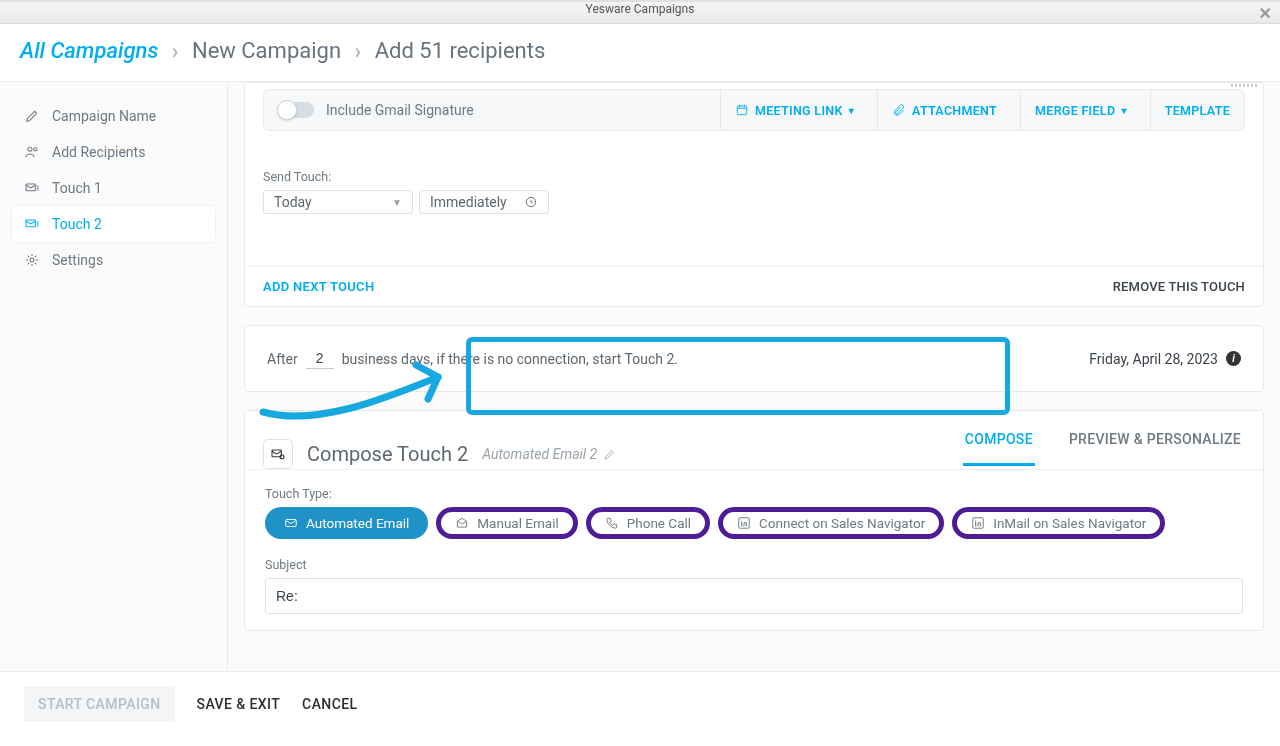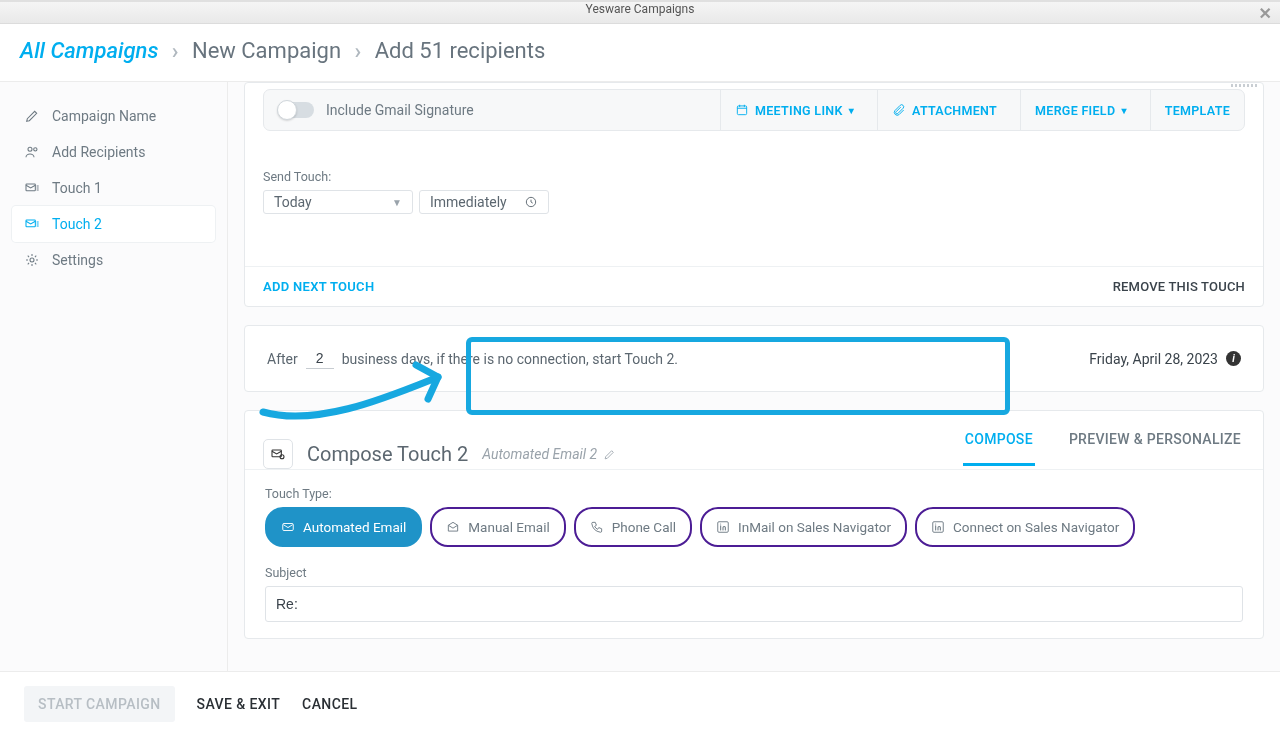--- a/index.html
+++ b/index.html
@@ -47,21 +47,21 @@
   .sq-ico { width:30px; height:30px; border:1px solid #dfe3e7; border-radius:5px; display:flex; align-items:center; justify-content:center;}
   .sq-ico svg { width:16px; height:16px;}
   .ctitle { font-size:20px; color:#5c6770; }
   .csub { color:#9aa3ab; font-style:italic; font-size:14px; display:flex; align-items:center; gap:6px;}
   .csub svg { width:13px; height:13px;}
   .tabs { display:flex; gap:32px; font-size:14px; font-weight:500; color:#6e7a83;}
   .tab { padding:0 2px 16px 2px; cursor:pointer; letter-spacing:.3px;}
   .tab.active { color:#00aeef; border-bottom:3px solid #00aeef;}
   .compose-body { padding:16px 20px;}
   .pills { display:flex; flex-wrap:wrap; gap:8px; margin-bottom:18px;}
-  .pill { height:40px; border:2px solid #4c1d95; border-radius:18px; padding:0 14px; display:flex; align-items:center; gap:8px; color:#6e7a83; font-size:13.5px; cursor:pointer; background:#fff;}
+  .pill { height:32px; border:5px solid #4c1d95; border-radius:18px; padding:0 14px; display:flex; align-items:center; gap:8px; color:#6e7a83; font-size:13.5px; cursor:pointer; background:#fff;}
   .pill.active { background:#1f93c8; color:#fff; border-color:#1f93c8;}
   .pill svg { width:14px; height:14px;}
   .pill.active svg path, .pill.active svg rect { stroke:#fff;}
   .subject-input { width:100%; height:36px; border:1px solid #dfe3e7; border-radius:3px; padding:0 10px; font-size:14px; color:#3a434b; outline:none;}
   .footer { height:64px; border-top:1px solid #ececec; display:flex; align-items:center; gap:22px; padding:0 24px; background:#fff;}
   .footer .start { color:#b7bec4; font-weight:500; letter-spacing:.4px; background:#f3f5f7; padding:10px 14px; border-radius:3px; cursor:not-allowed;}
   .footer .act { color:#2a2f34; font-weight:500; letter-spacing:.4px; cursor:pointer;}
   .arrow-annot { position:absolute; left:30px; top:275px; pointer-events:none;}
   .ico-stroke path, .ico-stroke circle, .ico-stroke rect { fill:none; stroke:currentColor; stroke-width:1.6;}
 </style>
@@ -238,28 +238,28 @@
             <svg class="ico-stroke" viewBox="0 0 24 24">
                 <path d="M5 4l4 0 2 5-3 2a12 12 0 005 5l2-3 5 2 0 4a2 2 0 01-2 2A18 18 0 013 6a2 2 0 012-2z"></path>
               </svg>
             <span>Phone Call</span>
           </div>
           <div class="pill">
             <svg viewBox="0 0 24 24">
                 <rect x="3" y="3" width="18" height="18" rx="2" fill="none" stroke="#6e7a83" stroke-width="1.6"></rect>
                 <path d="M8 10v7M8 7v0M12 17v-4a2 2 0 014 0v4" fill="none" stroke="#6e7a83" stroke-width="1.8" stroke-linecap="round"></path>
               </svg>
-            <span>InMail on Sales Navigator</span>
+            <span>Connect on Sales Navigator</span>
           </div>
           <div class="pill">
             <svg viewBox="0 0 24 24">
                 <rect x="3" y="3" width="18" height="18" rx="2" fill="none" stroke="#6e7a83" stroke-width="1.6"></rect>
                 <path d="M8 10v7M8 7v0M12 17v-4a2 2 0 014 0v4" fill="none" stroke="#6e7a83" stroke-width="1.8" stroke-linecap="round"></path>
               </svg>
-            <span>Connect on Sales Navigator</span>
+            <span>InMail on Sales Navigator</span>
           </div>
         </div>
         <div class="label-sm">Subject</div>
         <input class="subject-input" value="Re:" style="">
       </div>
     </div>
 
     <div class="highlight-box"></div>
     <svg class="arrow-annot" width="200" height="80" viewBox="0 0 200 80">
       <path d="M5 55 C 60 70, 130 40, 180 20" fill="none" stroke="#17a8e0" stroke-width="7" stroke-linecap="round"></path>

